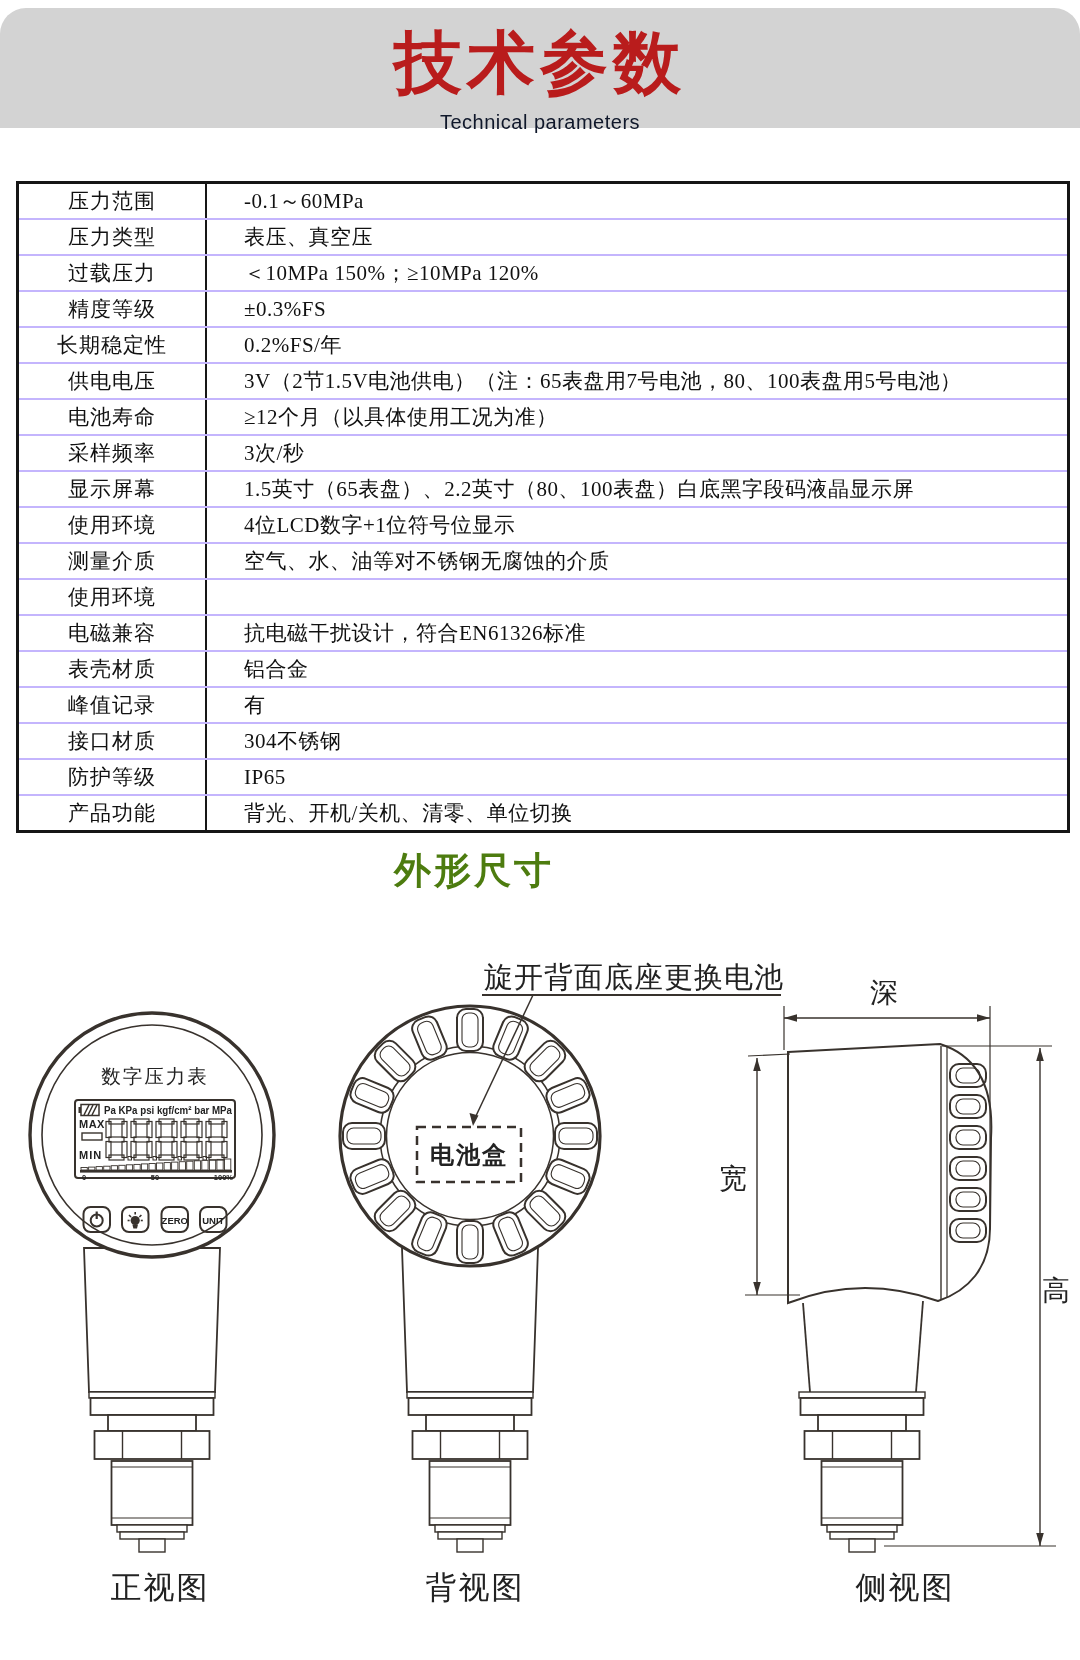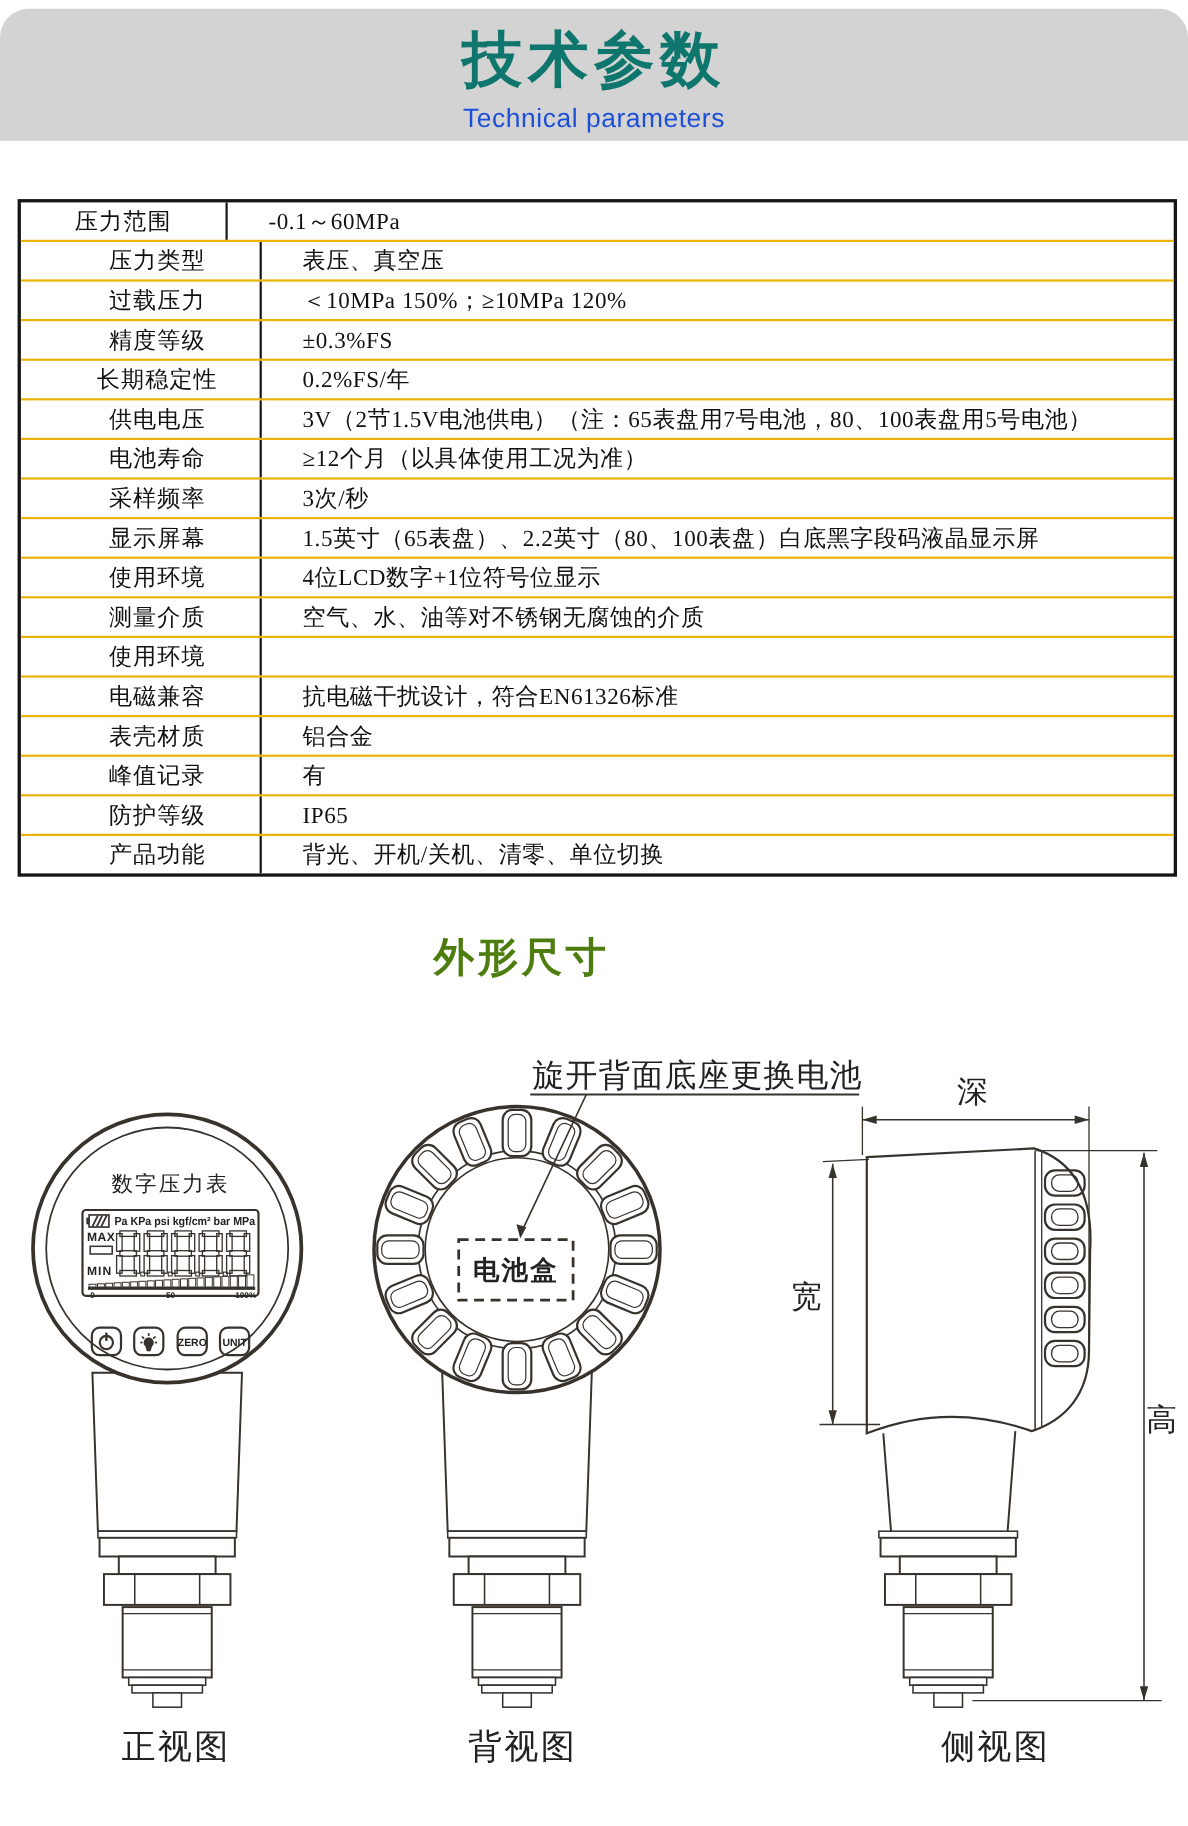--- a/index.html
+++ b/index.html
@@ -1,28 +1,28 @@
 <!DOCTYPE html>
 <html><head>
 <meta charset="utf-8">
 <style>
   html,body{margin:0;padding:0;background:#ffffff;}
   #page{position:relative;width:1080px;height:1660px;background:#ffffff;overflow:hidden;
         font-family:"Liberation Sans",sans-serif;color:#141414;}
   
   #header-band{position:absolute;left:0;top:8px;width:1080px;height:120px;
                background:#d3d3d3;border-radius:26px 26px 0 0;text-align:center;}
-  #page-title{margin:0;padding-top:10px;font-size:55px;font-weight:bold;letter-spacing:5px;color:#0f766e;}
-  #page-subtitle{margin:0;margin-top:2px;font-size:24px;font-weight:400;color:#1d4ed8;letter-spacing:0.5px;}
+  #page-title{margin:0;padding-top:10px;font-size:68px;font-weight:bold;letter-spacing:5px;color:#b91c1c;}
+  #page-subtitle{margin:0;margin-top:2px;font-size:20px;font-weight:400;color:#0f172a;letter-spacing:0.5px;}
   
   #spec-table{position:absolute;left:16px;top:181px;width:1048px;
               border:3px solid #161616;border-collapse:collapse;
               font-family:"Liberation Serif","DejaVu Serif",serif;font-size:21px;color:#111;}
   #spec-table .trow{display:flex;height:34px;line-height:34px;}
-  #spec-table .trow + .trow{border-top:2px solid #eab308;padding-left:31px;}
+  #spec-table .trow + .trow{border-top:2px solid #c4b5fd;}
   #spec-table .tlabel{width:186px;flex:0 0 186px;text-align:center;border-right:2px solid #161616;
                       letter-spacing:1px;}
   #spec-table .tvalue{flex:1;padding-left:37px;letter-spacing:0.5px;white-space:nowrap;overflow:hidden;}
   
   #outline-heading{position:absolute;left:0;top:846px;width:948px;text-align:center;
                    font-size:37px;font-weight:600;letter-spacing:3px;color:#4d7c0f;}
   
   #drawings{position:absolute;left:0;top:930px;width:1080px;height:730px;}
   .ln{stroke:#38322d;fill:none;}
   .fw{fill:#ffffff;stroke:#38322d;}
@@ -92,20 +92,24 @@
         <div class="tlabel">电磁兼容</div>
         <div class="tvalue">抗电磁干扰设计，符合EN61326标准</div>
       </div>
     <div class="trow">
         <div class="tlabel">表壳材质</div>
         <div class="tvalue">铝合金</div>
       </div>
     <div class="trow">
         <div class="tlabel">峰值记录</div>
         <div class="tvalue">有</div>
+      </div>
+    <div class="trow">
+        <div class="tlabel">接口材质</div>
+        <div class="tvalue">304不锈钢</div>
       </div>
     <div class="trow">
         <div class="tlabel">防护等级</div>
         <div class="tvalue">IP65</div>
       </div>
     <div class="trow">
         <div class="tlabel">产品功能</div>
         <div class="tvalue">背光、开机/关机、清零、单位切换</div>
       </div>
   </div>

